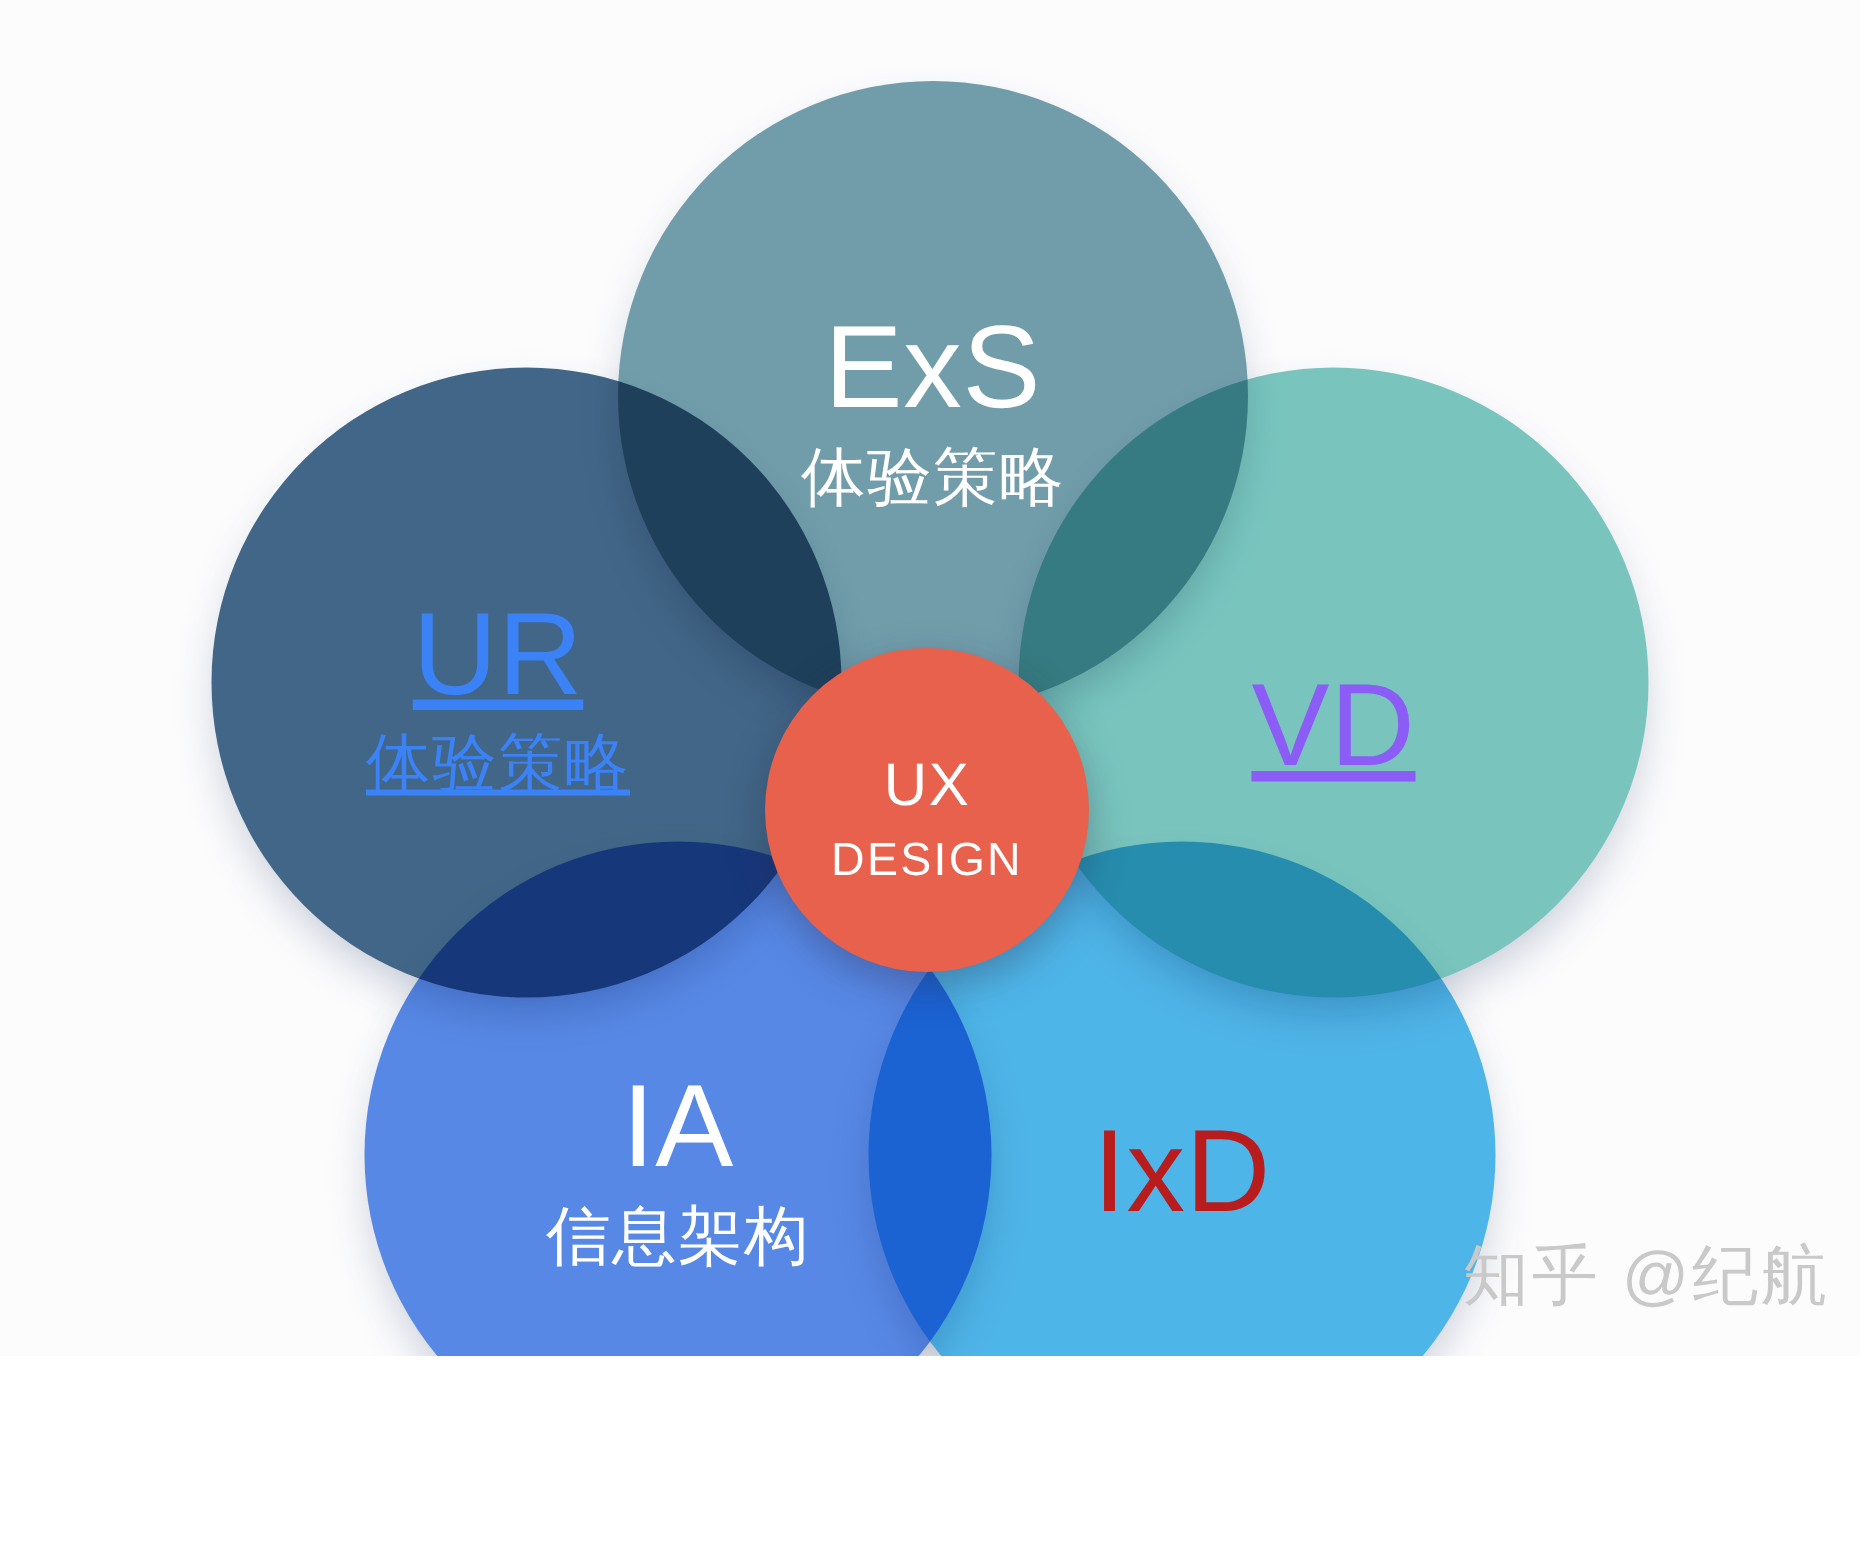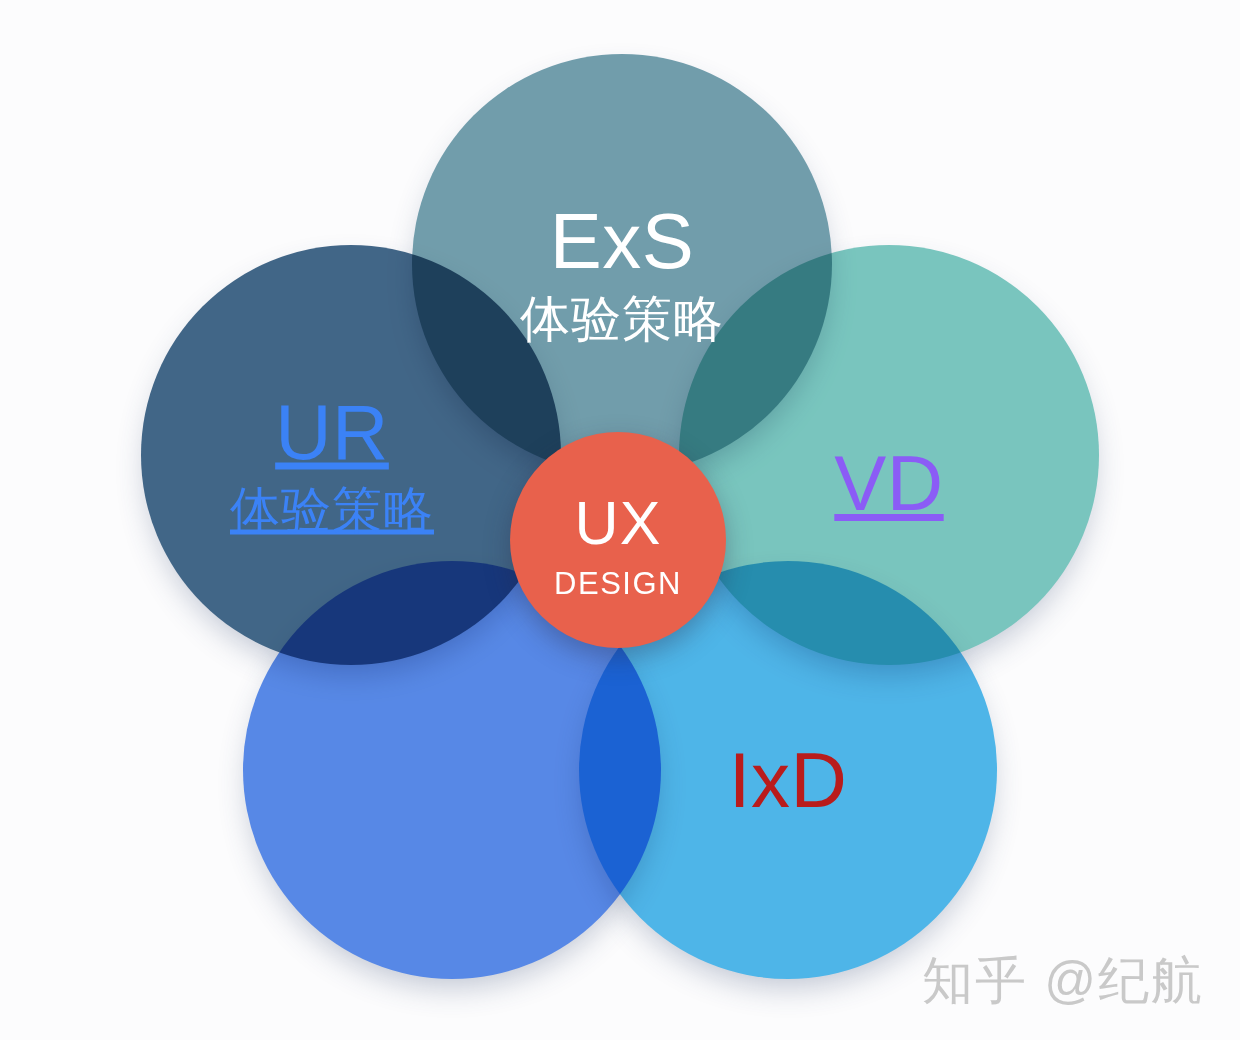--- a/index.html
+++ b/index.html
@@ -5,21 +5,21 @@
   html, body {
     margin: 0;
     padding: 0;
     width: 1240px;
     height: 1040px;
     font-family: "Liberation Sans", "DejaVu Sans", sans-serif;
   }
   .stage {
     position: relative;
     width: 1240px;
-    height: 1040px;
+    height: 904px;
     overflow: hidden;
     isolation: isolate;
     background: #fcfcfd;
   }
   
   .petal {
     position: absolute;
     border-radius: 50%;
     mix-blend-mode: multiply;
     opacity: 0.97;
@@ -48,46 +48,46 @@
     transform: translate(-50%, calc(-50% + 10px));
     gap: 12px;
   }
   .petal-label .big {
     font-size: 78px;
     font-weight: 500;
     line-height: 1;
     letter-spacing: 0.5px;
   }
   .petal-label .sub {
-    font-size: 50px;
+    font-size: 43px;
     font-weight: 500;
     line-height: 1.1;
     letter-spacing: 1px;
   }
   .hub-label {
     transform: translate(-50%, calc(-50% + 6px));
     gap: 14px;
   }
   .hub-label .hub-big {
-    font-size: 61px;
+    font-size: 40px;
     font-weight: 500;
     line-height: 1;
     letter-spacing: 1px;
   }
   .hub-label .hub-word {
     font-size: 31px;
     font-weight: 500;
     line-height: 1;
     letter-spacing: 1.5px;
   }
   .watermark {
     position: absolute;
-    right: 36px;
+    right: 20px;
     bottom: 24px;
-    font-size: 51px;
+    font-size: 44px;
     font-weight: 500;
     letter-spacing: 2px;
     z-index: 4;
   }
 </style>
 </head>
 <body>
 
 <div class="stage" style="background: rgb(252, 252, 253);">
 
@@ -103,20 +103,24 @@
     <div class="big">ExS</div>
     <div class="sub">体验策略</div>
   </div>
   <div class="label petal-label" style="left: 332px; top: 455px; color: #3b82f6; text-decoration: underline;">
     <div class="big">UR</div>
     <div class="sub">体验策略</div>
   </div>
   <div class="label petal-label" style="left: 889px; top: 473px; color: #8b5cf6; text-decoration: underline;">
     <div class="big">VD</div>
   </div>
+  <div class="label petal-label" style="left: 452px; top: 770px; color: rgb(255, 255, 255);">
+    <div class="big">IA</div>
+    <div class="sub">信息架构</div>
+  </div>
   <div class="label petal-label" style="left: 788px; top: 770px; color: #b91c1c;">
     <div class="big">IxD</div>
   </div>
 
   <div class="label hub-label" style="left: 618px; top: 540px; color: rgb(255, 255, 255);">
     <div class="hub-big">UX</div>
     <div class="hub-word">DESIGN</div>
   </div>
 
   <div class="watermark" style="color: rgb(201, 201, 201);">知乎 @纪航</div>

